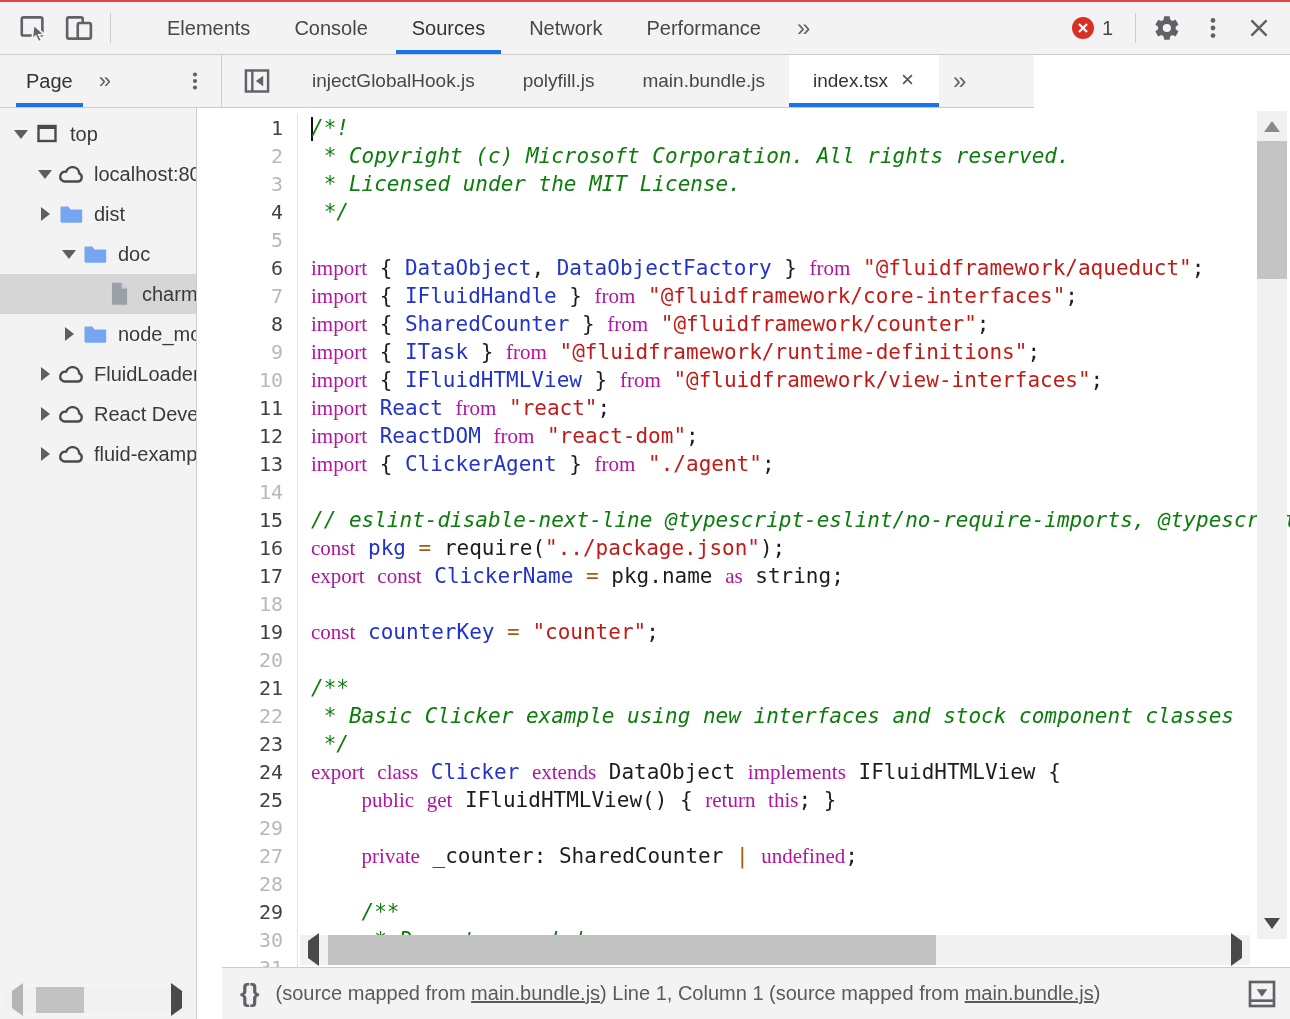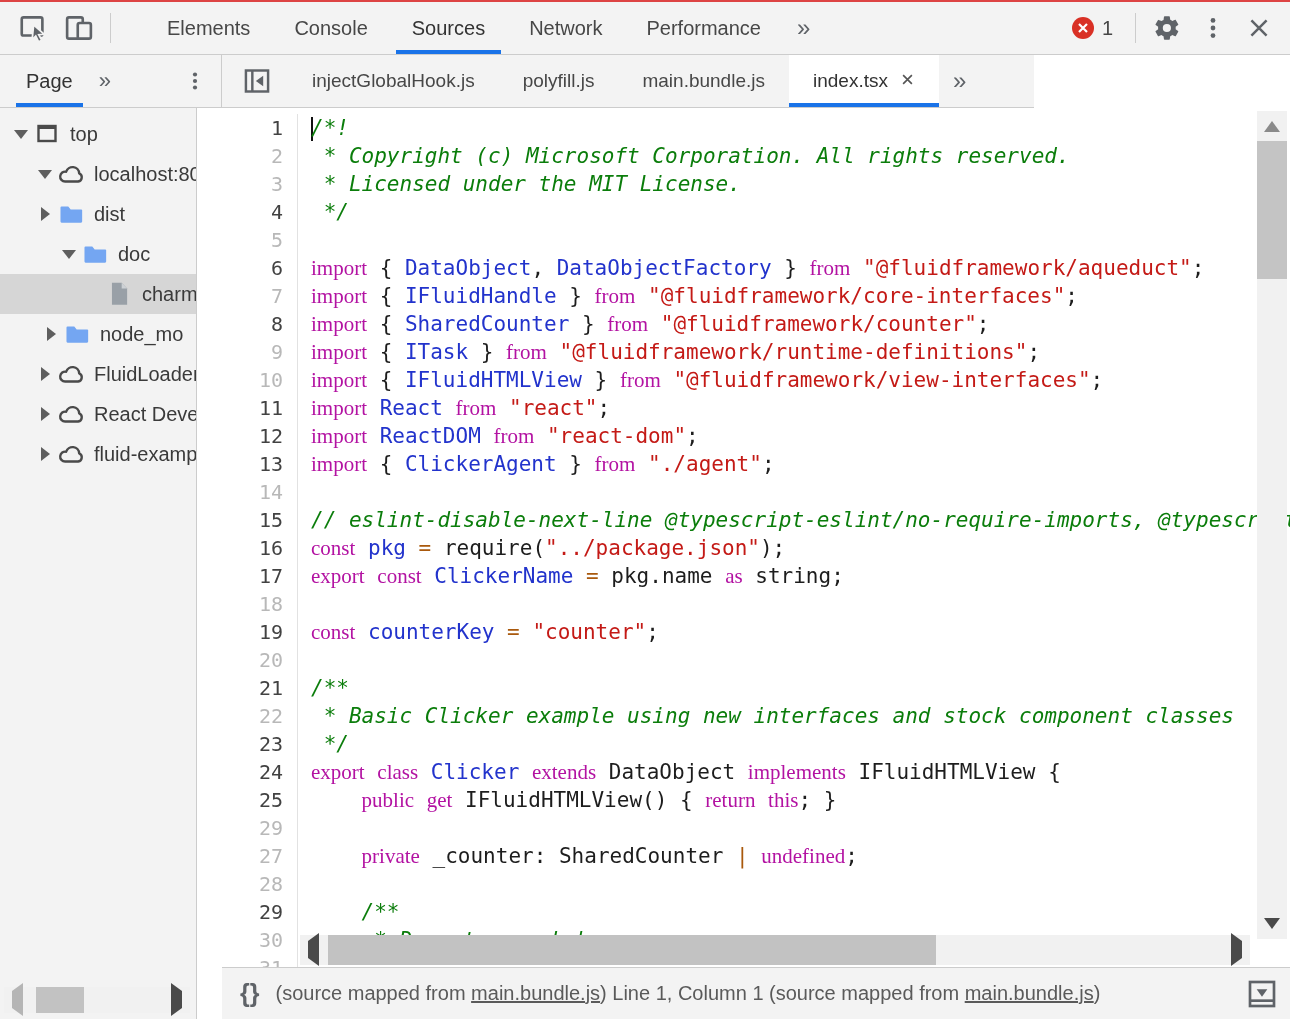--- a/index.html
+++ b/index.html
@@ -248,21 +248,21 @@
         <div class="tree-row selected" style="padding-left: 82px;">
           <span class="arrow-box"></span>
           <span class="tree-icon">
             <svg width="22" height="26" viewBox="0 0 20 24">
               <path d="M3.5 1.5 h9 l5 5.5 v15 h-14 z" fill="#99a0a7"></path>
               <path d="M12.5 1.5 l5 5.5 h-5 z" fill="#cdd1d5"></path>
             </svg>
           </span>
           <span>charmf</span>
         </div>
-        <div class="tree-row" style="padding-left: 40px;">
+        <div class="tree-row" style="padding-left: 58px;">
           <span class="arrow-box">
             <span class="tri-right"></span>
           </span>
           <span class="tree-icon">
             <svg width="26" height="22" viewBox="0 0 24 20">
               <path d="M2.5 3 h7 l2.2 2.8 h9.8 a.8.8 0 0 1 .8.8 V17 a1 1 0 0 1 -1 1 h-18 a1 1 0 0 1 -1 -1 V4 a1 1 0 0 1 1 -1 z" fill="#74a6f2"></path>
             </svg>
           </span>
           <span>node_mo</span>
         </div>

